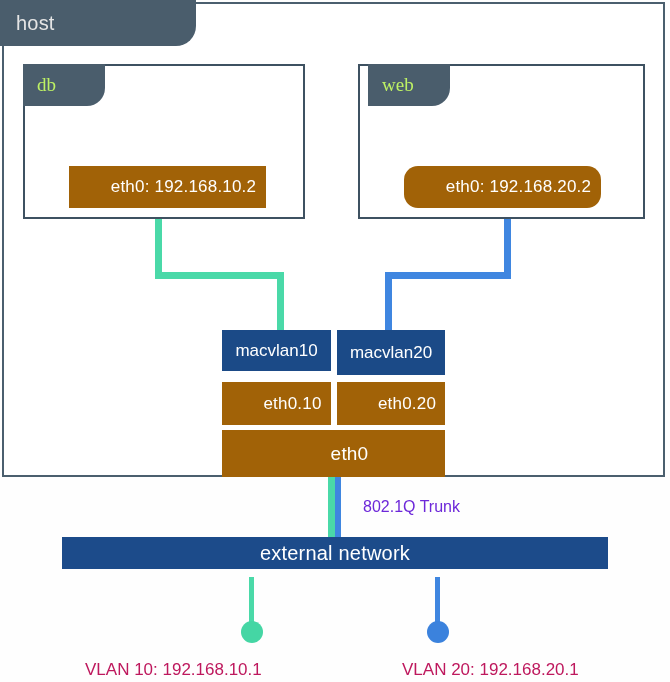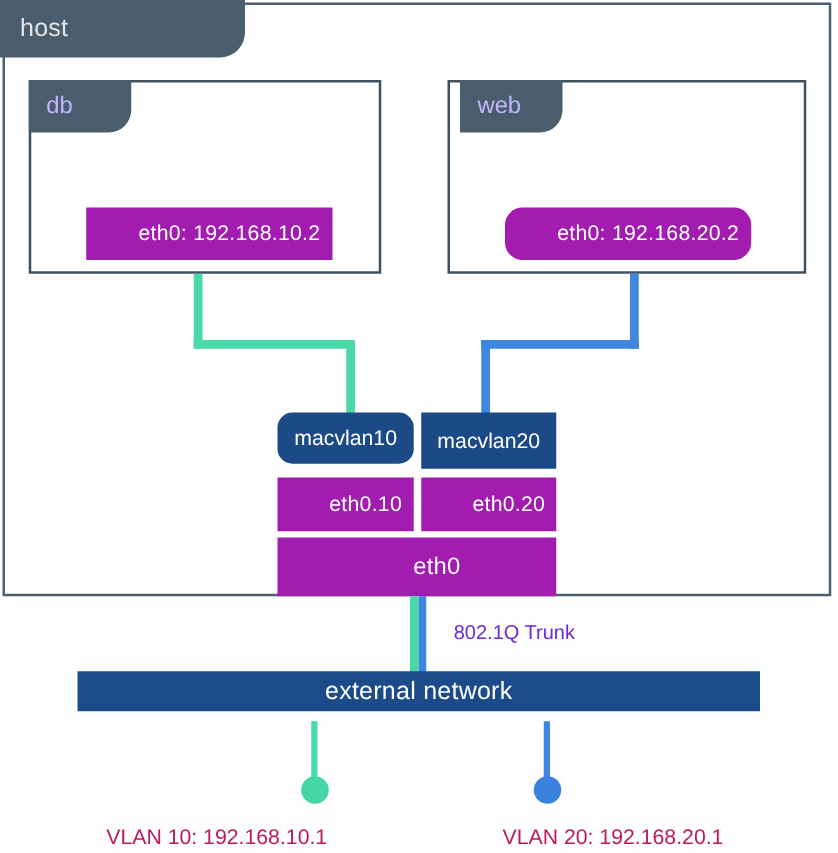--- a/index.html
+++ b/index.html
@@ -52,27 +52,28 @@
   .ctr-tab {
     left: 0px; top: 0px;
     width: 82px; height: 42px;
     background: #4a5d6c;
     border-bottom-right-radius: 18px;
   }
   .ctr-tab-label {
     position: absolute;
     left: 14px; top: 50%;
     transform: translateY(-50%);
-    color: #c4b5fd;
+    color: #bef264;
     font-size: 19px;
+    font-family: Liberation Serif, serif;
   }
 
   
   .chip {
-    background: #a21caf;
+    background: #a16207;
     color: #ffffff;
     display: flex;
     align-items: center;
     justify-content: center;
     font-size: 17px;
     letter-spacing: 0.2px;
     padding-left: 32px;
   }
 
   
@@ -144,21 +145,21 @@
   <div class="wire wire-green" style="left:155px; top:219px; width:7px; height:60px;"></div>
 
   <div class="wire wire-green" style="left:155px; top:272px; width:129px; height:7px;"></div>
 
   <div class="wire wire-green" style="left:277px; top:272px; width:7px; height:60px;"></div>
 
   <div class="wire wire-blue" style="left:504px; top:219px; width:7px; height:60px;"></div>
   <div class="wire wire-blue" style="left:385px; top:272px; width:126px; height:7px;"></div>
   <div class="wire wire-blue" style="left:385px; top:272px; width:7px; height:60px;"></div>
 
-  <div class="abs navy" style="left:222px; top:330px; width:109px; height:41px;border-radius:12px;">macvlan10</div>
+  <div class="abs navy" style="left:222px; top:330px; width:109px; height:41px;">macvlan10</div>
   <div class="abs navy" style="left:337px; top:330px; width:108px; height:45px;">macvlan20</div>
 
   <div class="abs chip" style="left:222px; top:382px; width:109px; height:43px;">eth0.10</div>
   <div class="abs chip" style="left:337px; top:382px; width:108px; height:43px;">eth0.20</div>
 
   <div class="abs chip" style="left:222px; top:430px; width:223px; height:47px; font-size:19px;">eth0</div>
 
   <div class="wire wire-green" style="left:328px; top:477px; width:7px; height:62px;"></div>
   <div class="wire wire-blue" style="left:335px; top:477px; width:6px; height:62px;"></div>
 

